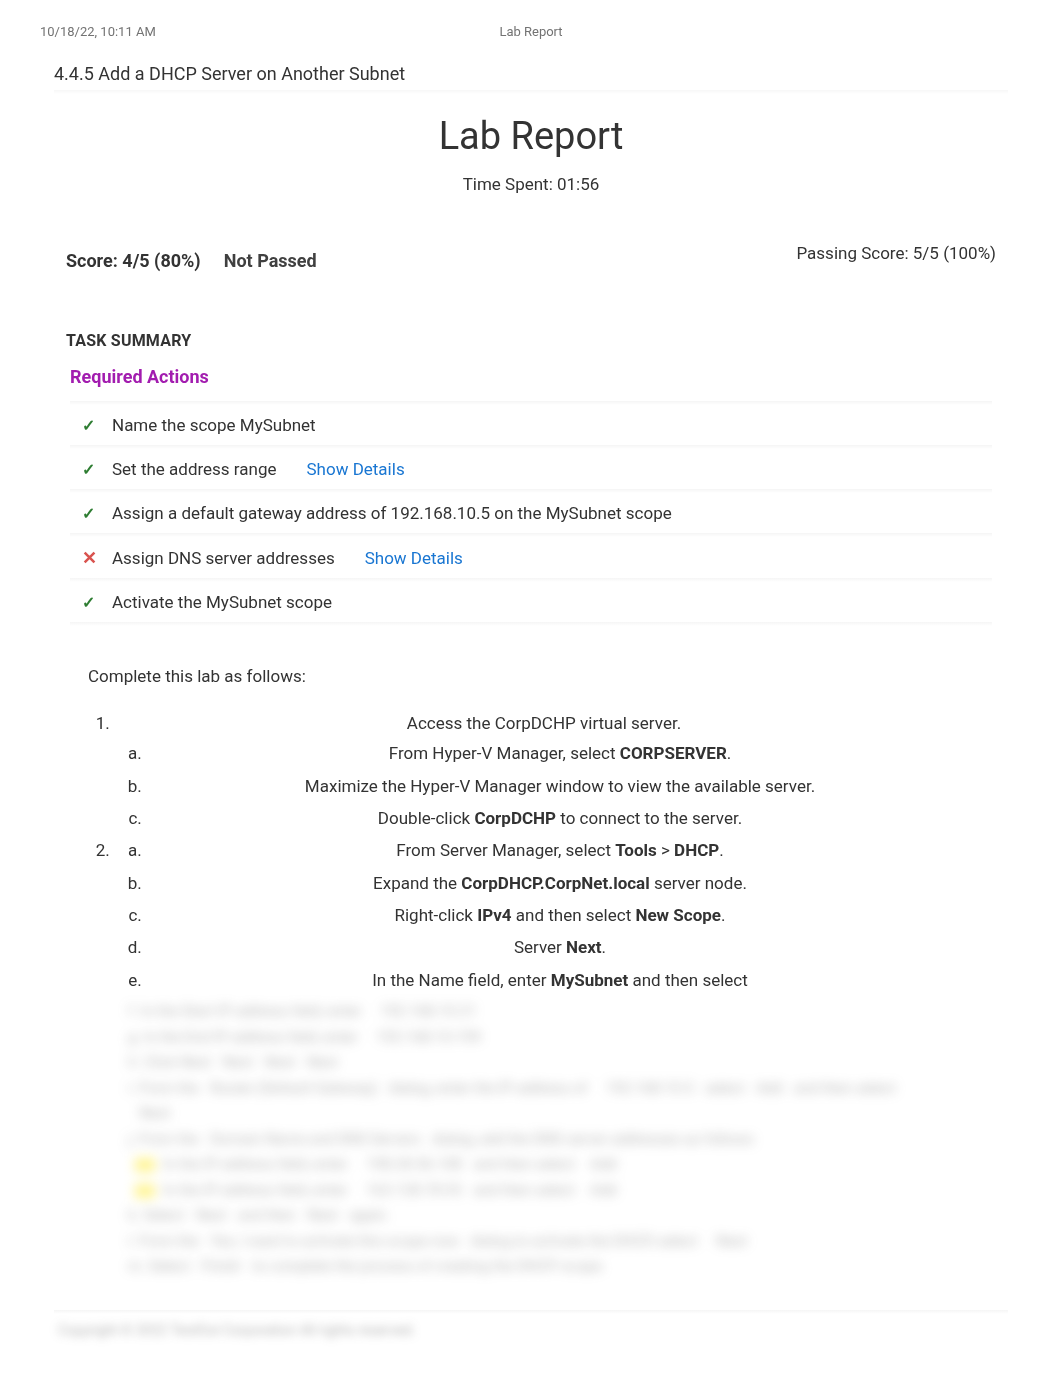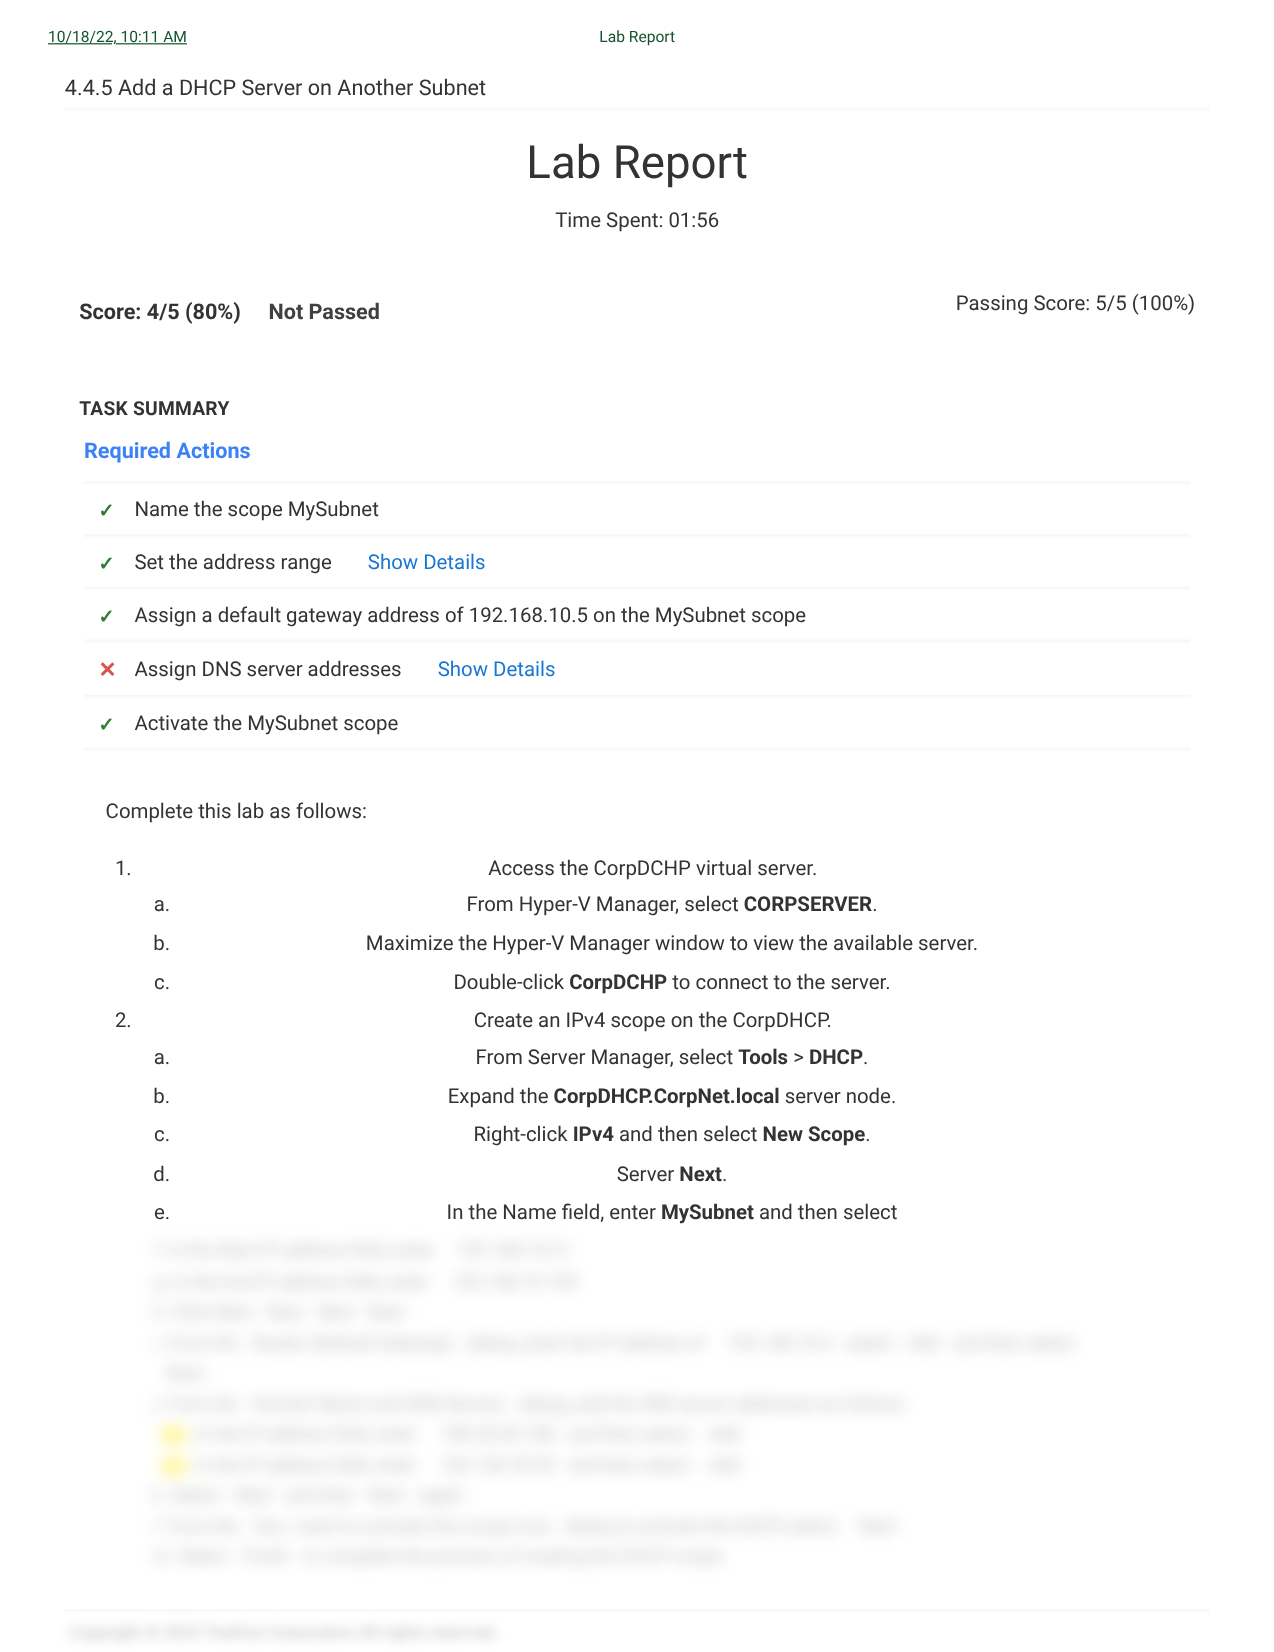--- a/index.html
+++ b/index.html
@@ -8,22 +8,21 @@
       background: #fff;
       color: #333;
       width: 1062px;
       padding: 0;
     }
     .page-header {
       display: flex;
       justify-content: space-between;
       padding: 24px 52px 8px 40px;
       font-size: 13px;
-      color: #14532d;
-      text-decoration: underline;
+      color: #737373;
     }
     .page-header .center { position: absolute; left: 50%; transform: translateX(-50%); }
     .content { padding: 0 54px 40px 54px; }
     .lab-title {
       font-size: 18px;
       color: #333;
       margin: 16px 0 6px 0;
     }
     .title-divider {
       height: 4px;
@@ -57,21 +56,21 @@
     .section-heading {
       font-weight: 700;
       font-size: 16px;
       color: #333;
       margin: 0 12px 16px 12px;
       letter-spacing: 0.2px;
     }
     .required-actions-heading {
       font-weight: 700;
       font-size: 18px;
-      color: #3b82f6;
+      color: #a21caf;
       margin: 0 16px 14px 16px;
     }
     .actions-list { margin: 0 16px 40px 16px; }
     .action-item {
       display: flex;
       align-items: center;
       padding: 10px 12px;
       font-size: 17px;
       gap: 12px;
     }
@@ -176,21 +175,20 @@
     <ol>
       <li>
         <span>Access the CorpDCHP virtual server.</span>
         <ol>
           <li><span>From Hyper-V Manager, select </span><strong>CORPSERVER</strong><span>.</span></li>
           <li>Maximize the Hyper-V Manager window to view the available server.</li>
           <li><span>Double-click </span><strong>CorpDCHP</strong><span> to connect to the server.</span></li>
         </ol>
       </li>
       <li>
-        <span>Create an IPv4 scope on the CorpDHCP.</span>
         <ol>
           <li><span>From Server Manager, select </span><strong>Tools</strong><span> &gt; </span><strong>DHCP</strong><span>.</span></li>
           <li><span>Expand the </span><strong>CorpDHCP.CorpNet.local</strong><span> server node.</span></li>
           <li><span>Right-click </span><strong>IPv4</strong><span> and then select </span><strong>New Scope</strong><span>.</span></li>
           <li><span>Server </span><strong>Next</strong><span>.</span></li>
           <li><span>In the Name field, enter </span><strong>MySubnet</strong><span> and then select </span></li>
         </ol>
       </li>
     </ol>
 

